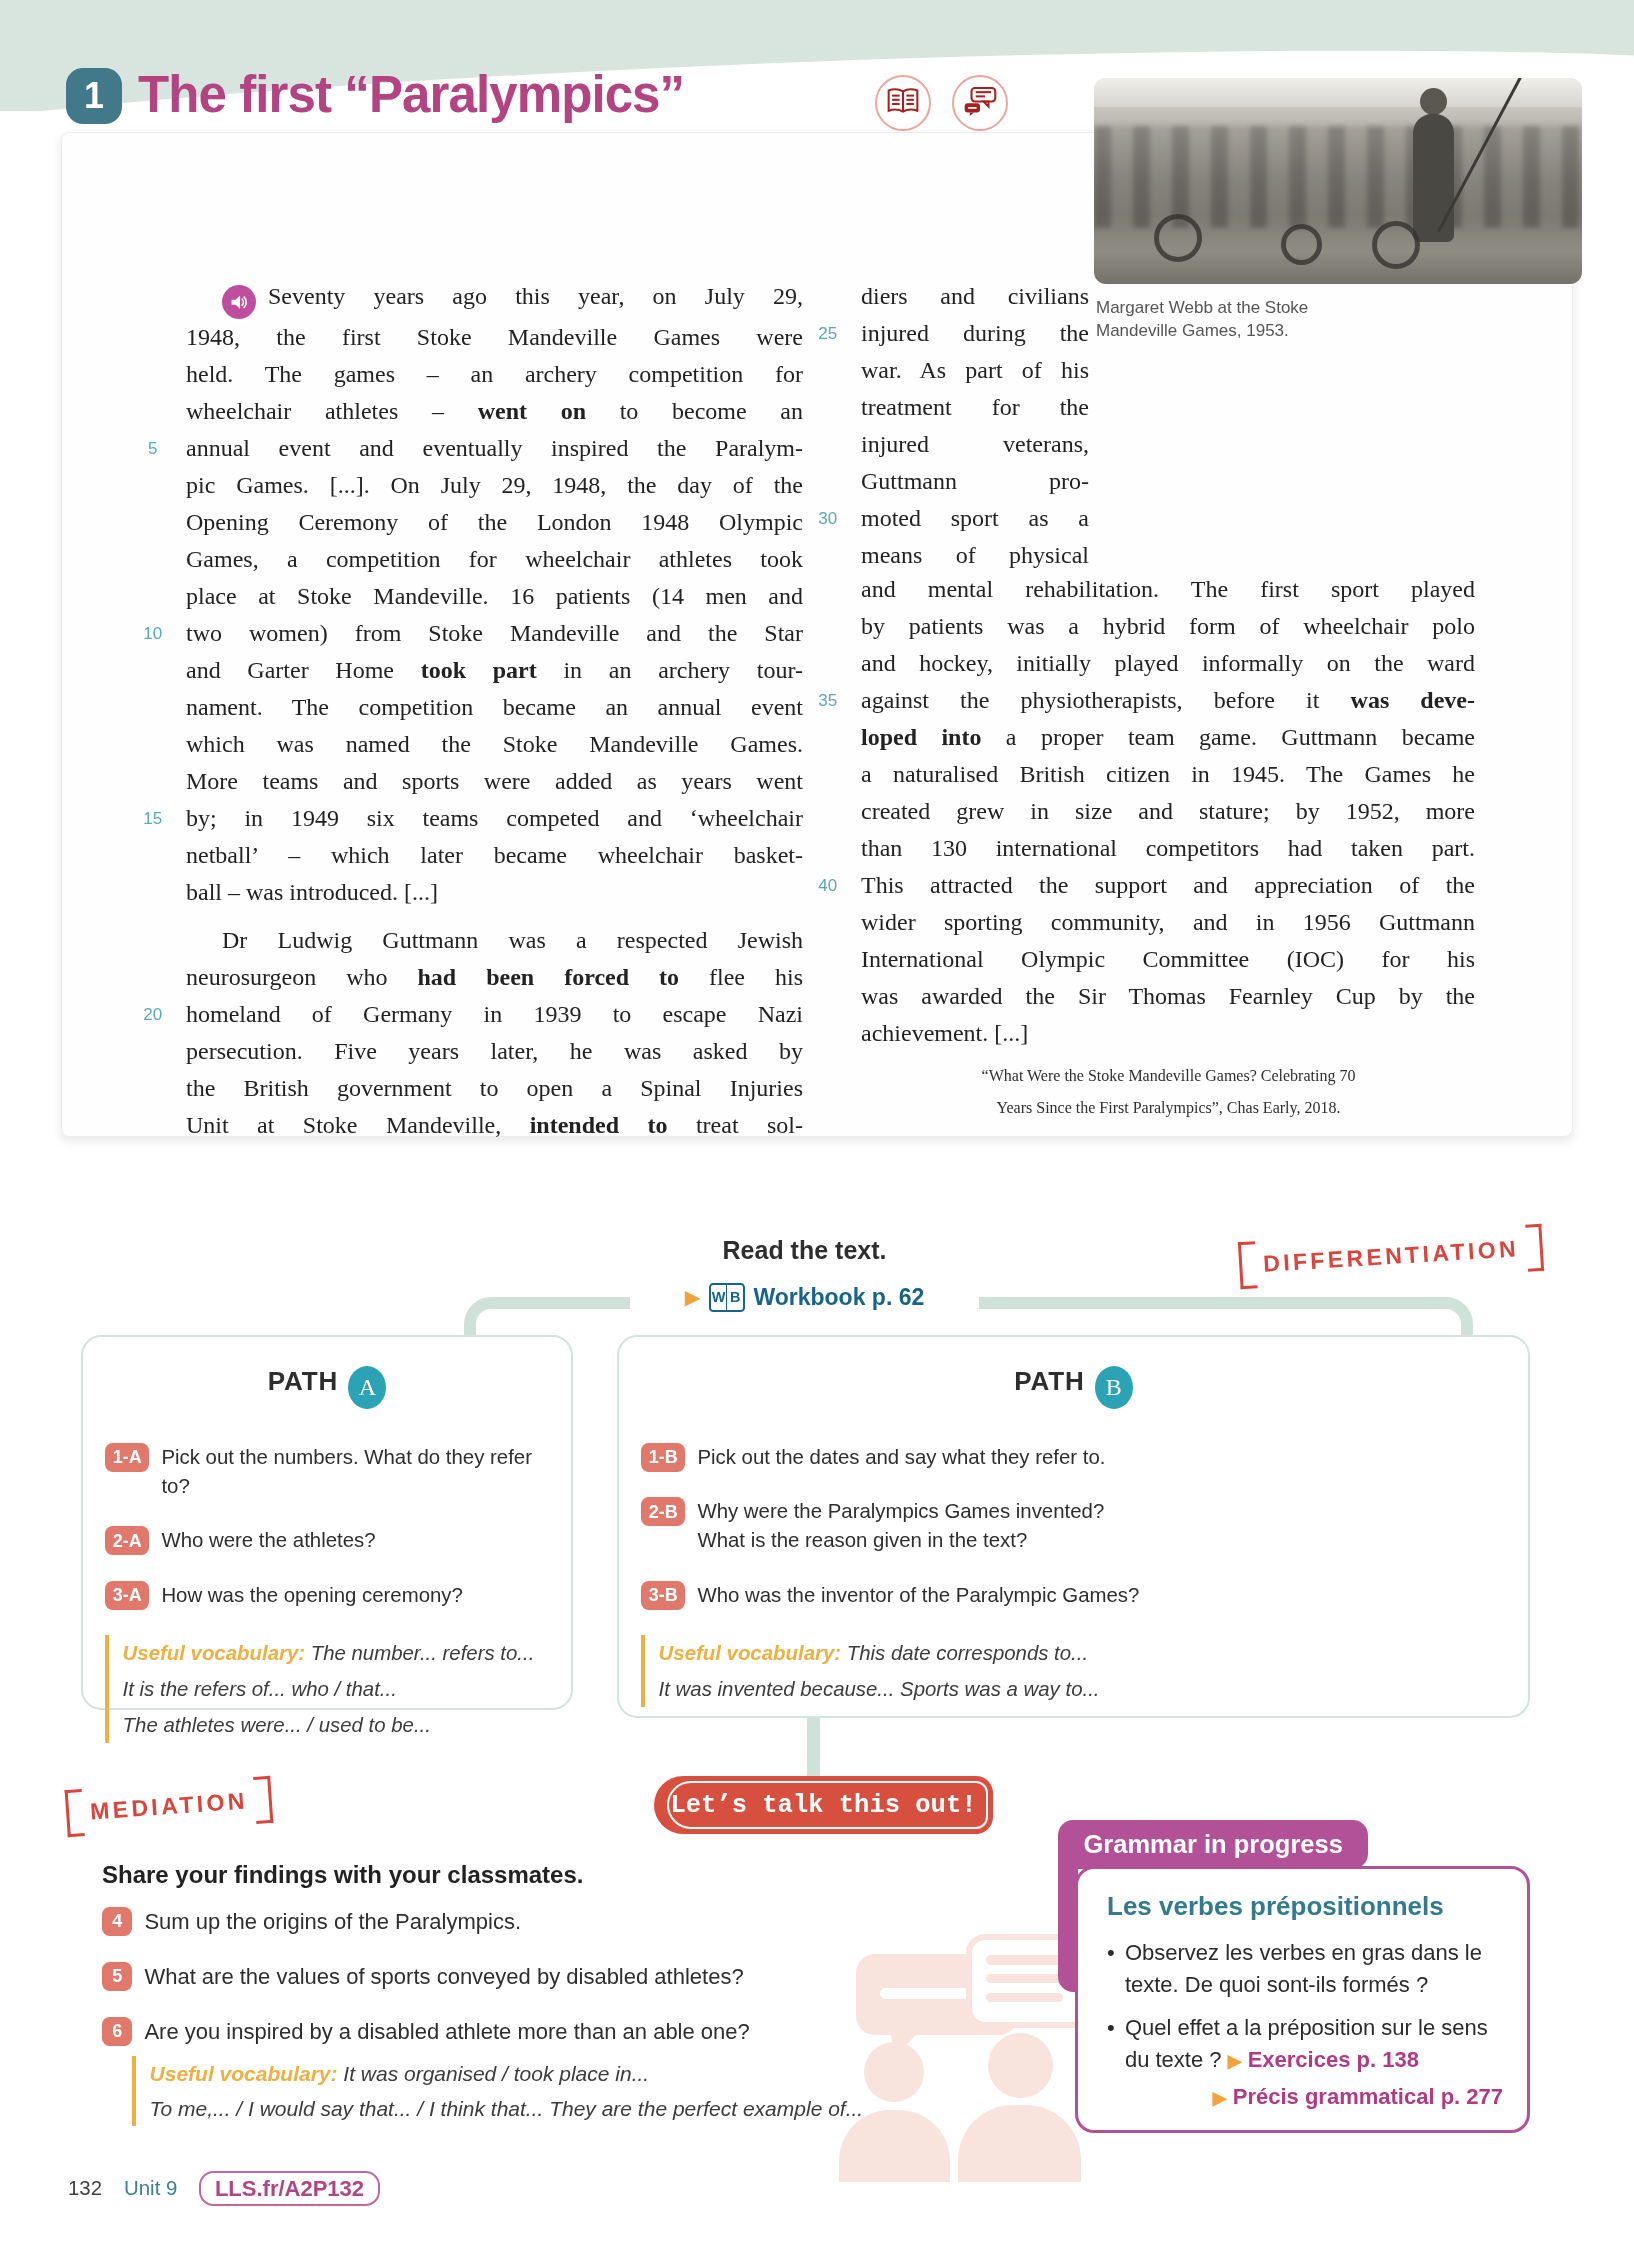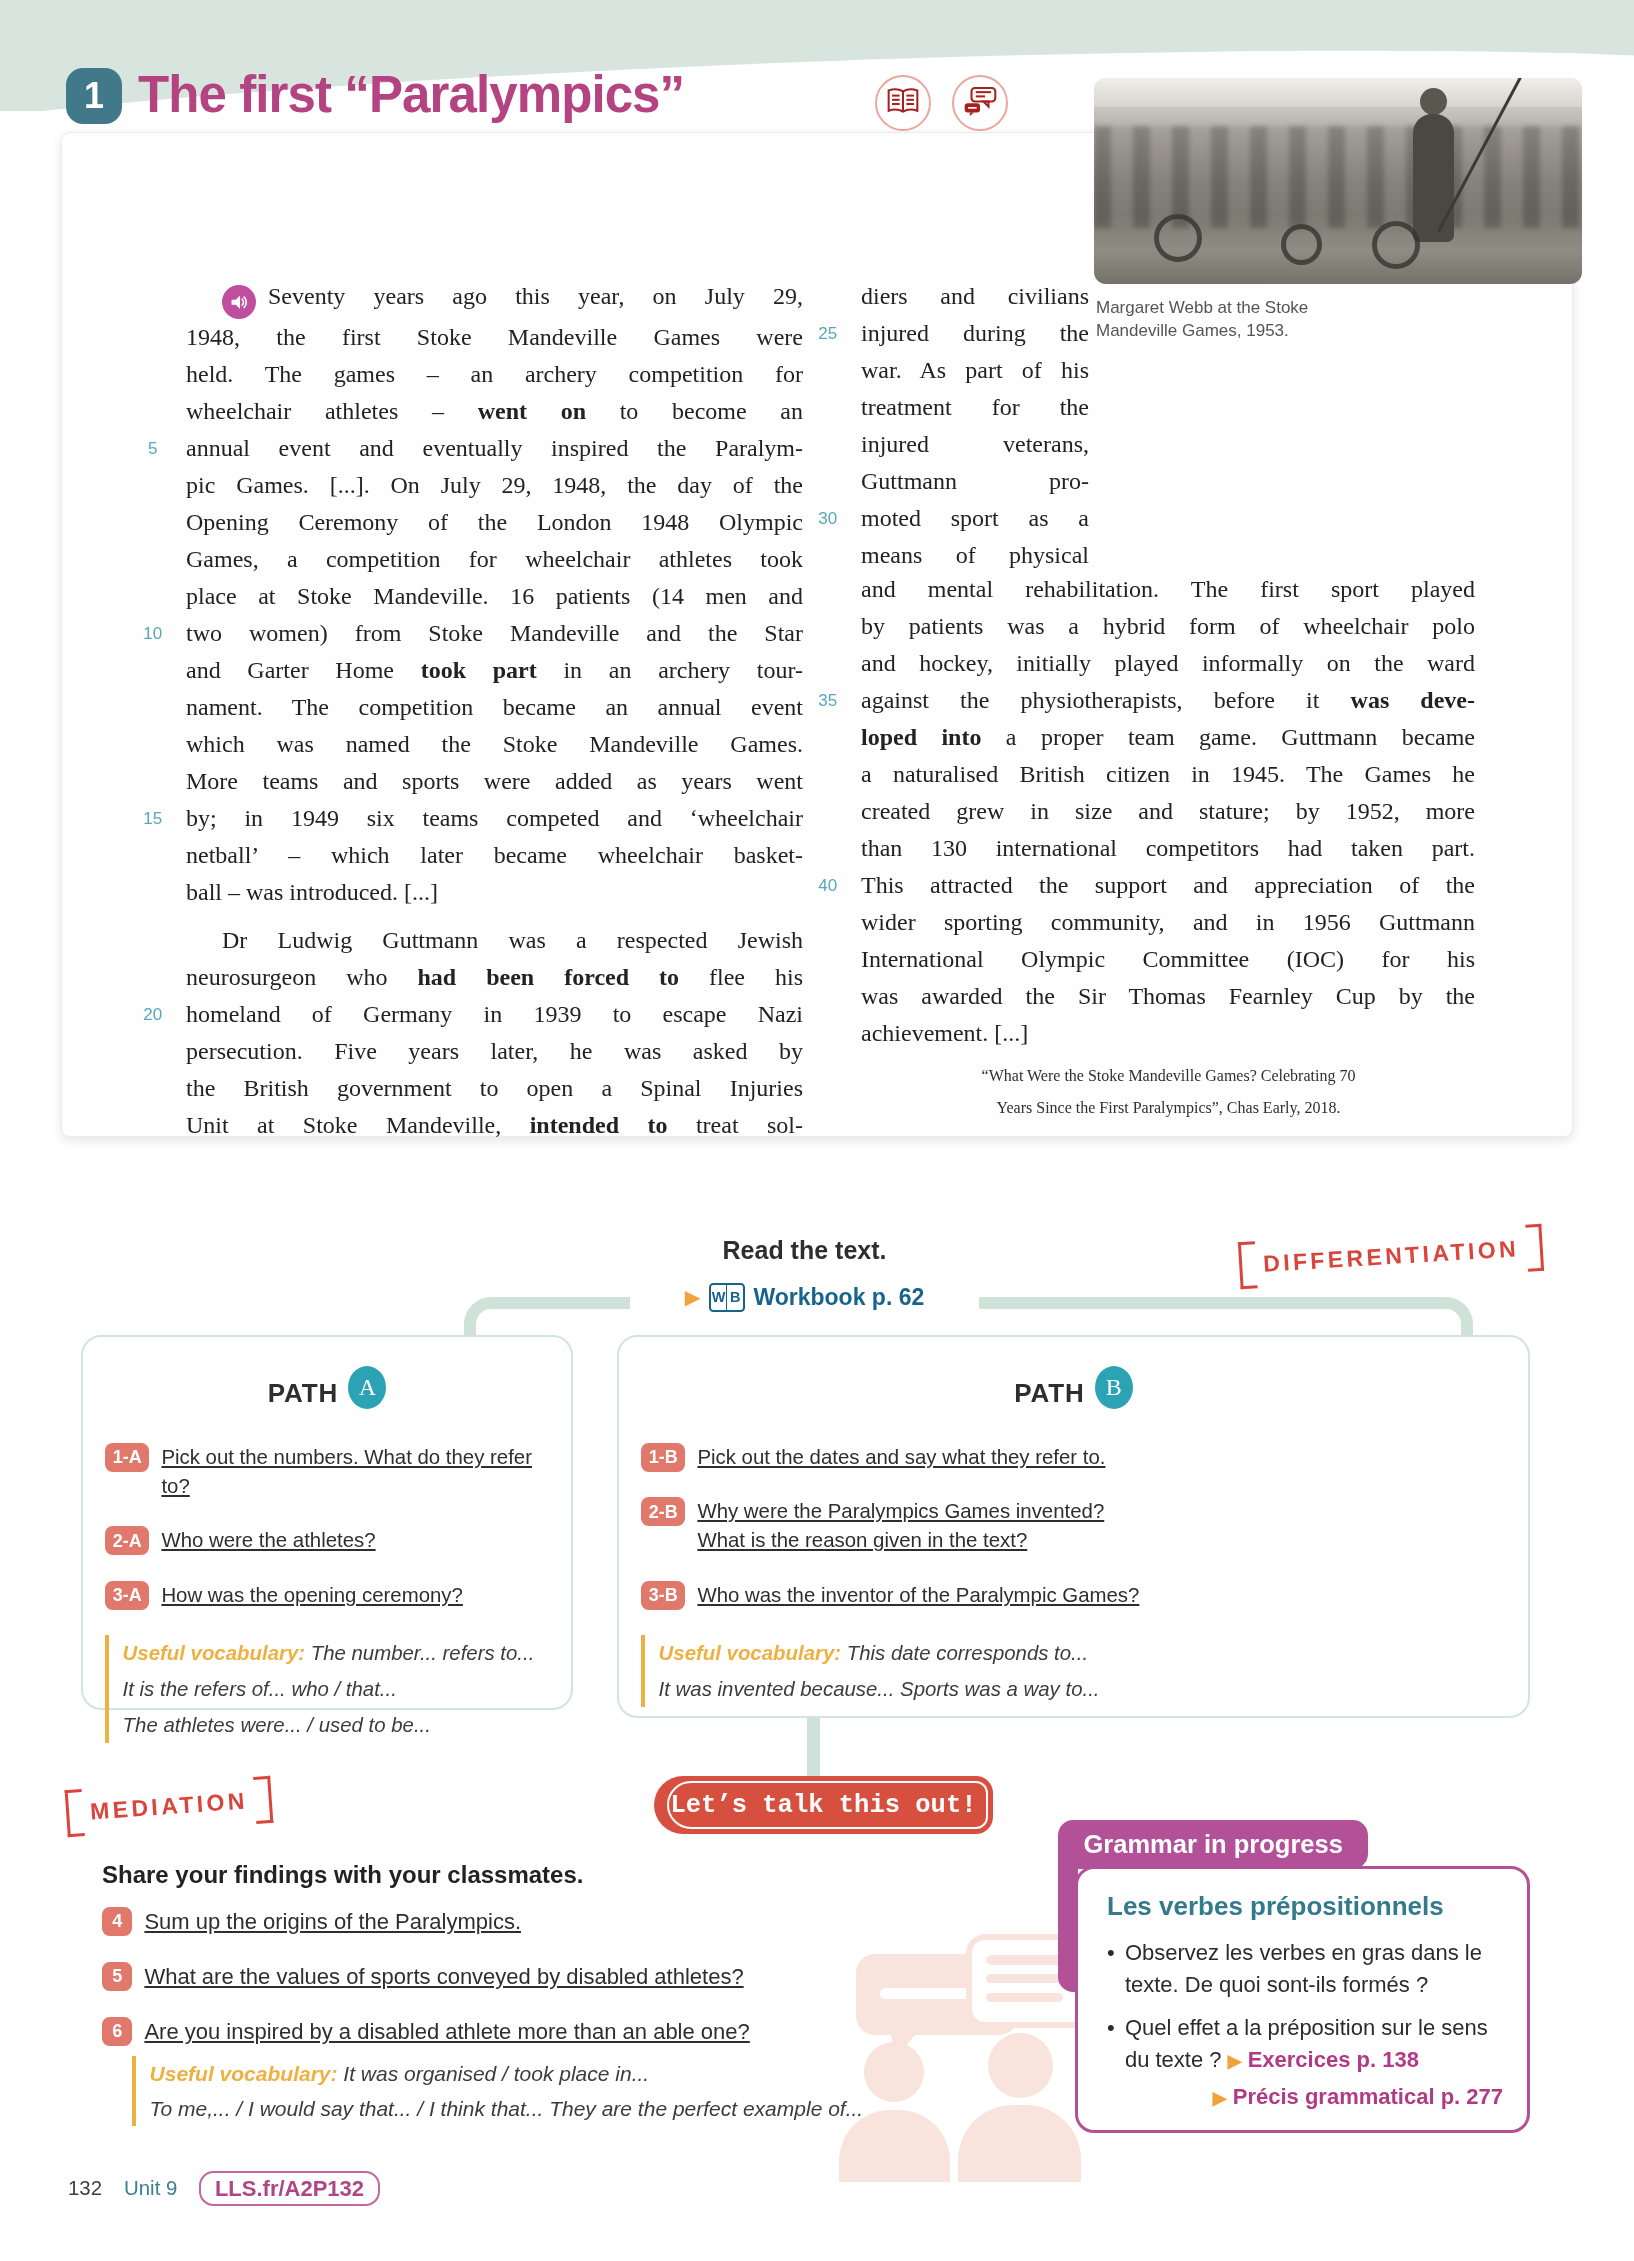--- a/index.html
+++ b/index.html
@@ -79,28 +79,28 @@
   .stamp::before { left:0; border:3.4px solid #d9453c; border-right:none; }
   .stamp::after  { right:0; border:3.4px solid #d9453c; border-left:none; }
   .stamp.diff { left:1239px; top:1233px; transform:rotate(-3.5deg); }
   .stamp.medi { left:66px; top:1783px; transform:rotate(-4deg); }
 
   
   .pathbox { position:absolute; top:1335px; background:#fff; border:2.6px solid #d2e4dc; border-radius:20.4px;
              padding:20.4px 22px; z-index:1; }
   .pathbox.a { left:81px;  width:492px; height:375px; }
   .pathbox.b { left:617px; width:913px; height:383px; }
-  .pathtitle { display:flex; align-items:flex-end; justify-content:center; gap:10.2px; margin:8.5px 0 34px 0; }
+  .pathtitle { display:flex; align-items:flex-start; justify-content:center; gap:10.2px; margin:8.5px 0 34px 0; }
   .pathtitle .pt { font-size:26px; font-weight:bold; color:#2e2e2e; letter-spacing:0.9px; }
   .pathletter { width:38px; height:43px; border-radius:50%; background:#2ba3b4; color:#fff;
                 font-family:"Liberation Serif", serif; font-size:24px; display:flex; align-items:center; justify-content:center; }
   .qrow { display:flex; gap:12px; margin-bottom:25.5px; font-size:20.4px; color:#2e2e2e; align-items:flex-start; }
   .qrow .qbadge { flex:0 0 auto; background:#e0796b; color:#fff; font-weight:bold; font-size:18px;
                   padding:3.4px 7.7px; border-radius:7.7px; line-height:22px; }
-  .qrow .qtext div { line-height:29px;text-decoration:underline; }
+  .qrow .qtext div { line-height:29px; }
   .vocab { border-left:4.3px solid #edb041; padding-left:13.6px; margin-top:12px; font-style:italic;
            font-size:20.4px; line-height:36px; color:#3c3c3c; }
   .vocab .vlabel { color:#eeb041; font-weight:bold; }
 
   
   .sharehead { position:absolute; left:102px; top:1861px; font-size:24px; font-weight:bold; color:#222; z-index:2; }
   #qfinal { position:absolute; left:102px; top:1907px; width:962px; z-index:2; }
   #qfinal .qrow { font-size:22px; margin-bottom:26px; }
   #qfinal .qrow .qbadge { padding:3.4px 10.2px; }
   #vfinal { position:absolute; left:132px; top:2056px; width:937px; z-index:2; }

